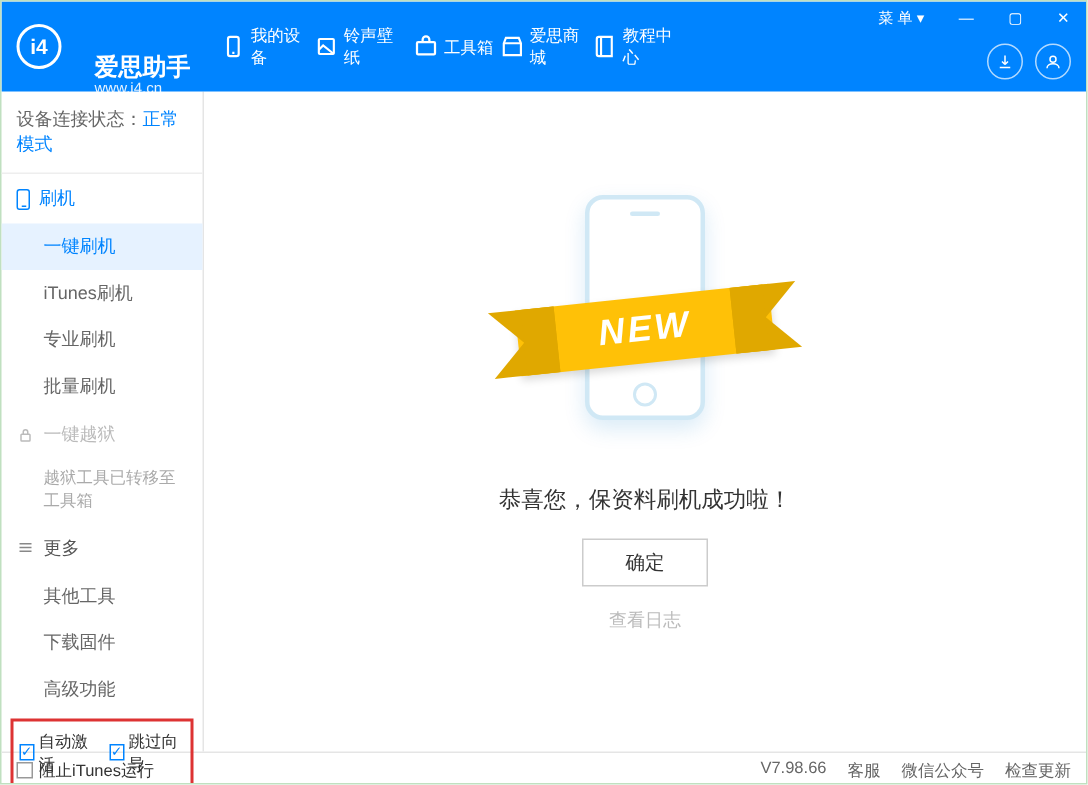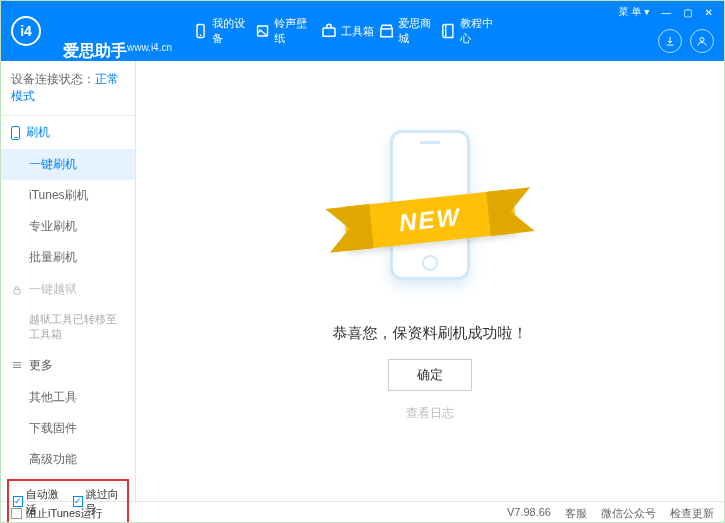--- a/index.html
+++ b/index.html
@@ -1,27 +1,27 @@
 <!DOCTYPE html>
 <html><head>
 <meta charset="utf-8">
 <style>
 * { margin: 0; padding: 0; box-sizing: border-box; }
 body { font-family: "Microsoft YaHei", Arial, sans-serif; font-size: 12px; color: #333; background: #fff; width: 725px; height: 523px; overflow: hidden; border: 1px solid #c0e0c0; }
 .header { background: #0084ff; height: 60px; display: flex; align-items: center; padding: 0 10px; position: relative; }
 .logo-block { display: flex; align-items: center; color: #fff; margin-right: 20px; gap: 16px; }
 .logo-icon { width: 30px; height: 30px; border: 2px solid #fff; border-radius: 50%; display: flex; align-items: center; justify-content: center; font-weight: bold; font-size: 14px; margin-right: 6px; }
-.logo-text { display: flex; line-height: 1.1; margin-top: 40px; }
+.logo-text { display: flex; flex-direction: column; line-height: 1.1; margin-top: 40px; }
 .logo-title { font-size: 16px; font-weight: bold; }
 .logo-url { font-size: 10px; opacity: 0.9; }
 .nav { display: flex; height: 100%; }
 .nav-item { width: 62px; display: flex; flex-direction: row; align-items: center; justify-content: center; color: #fff; font-size: 11px; cursor: pointer; gap: 3px; }
 .nav-item.active { background: #1a91ff; }
 .nav-icon { width: 18px; height: 18px; }
-.header-right { position: absolute; right: 8px; top: 4px; display: flex; gap: 6px; color: #fff; font-size: 10px; align-items: center; }
+.header-right { position: absolute; right: 8px; top: 4px; display: flex; gap: 17px; color: #fff; font-size: 10px; align-items: center; }
 .header-circle { width: 24px; height: 24px; border: 1.5px solid rgba(255,255,255,0.7); border-radius: 50%; display: flex; align-items: center; justify-content: center; cursor: pointer; }
 .header-circles { position: absolute; right: 10px; top: 28px; display: flex; gap: 8px; }
 .win-btn { cursor: pointer; padding: 0 3px; }
 .body { display: flex; height: 440px; }
 .sidebar { width: 135px; border-right: 1px solid #e5e5e5; display: flex; flex-direction: column; font-size: 12px; }
 .conn-status { padding: 10px 10px; border-bottom: 1px solid #eee; color: #666; }
 .conn-value { color: #0084ff; }
 .side-header { padding: 8px 10px; display: flex; align-items: center; gap: 6px; color: #555; cursor: pointer; }
 .side-header.brush { color: #0084ff; border-left: 2px solid #0084ff; margin-left: -2px; }
 .side-items { }

